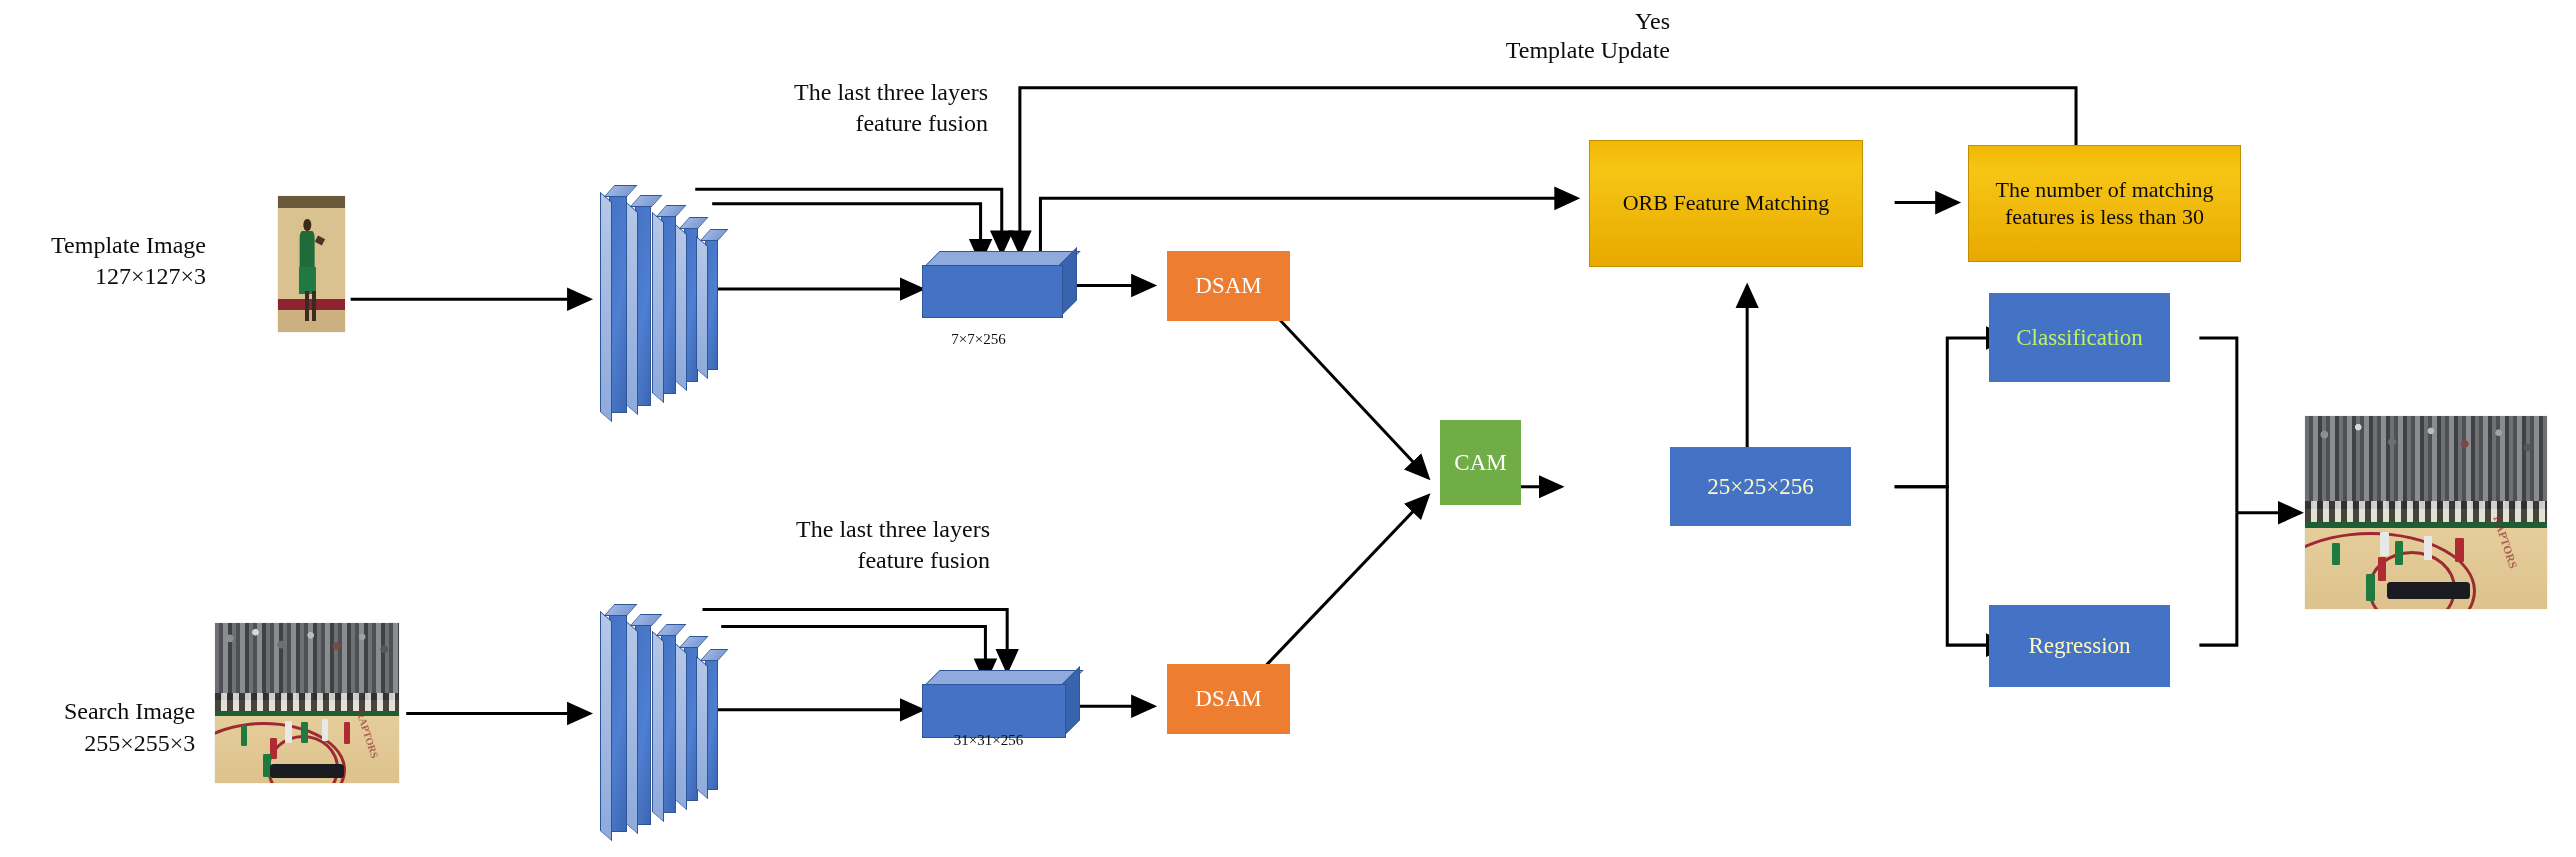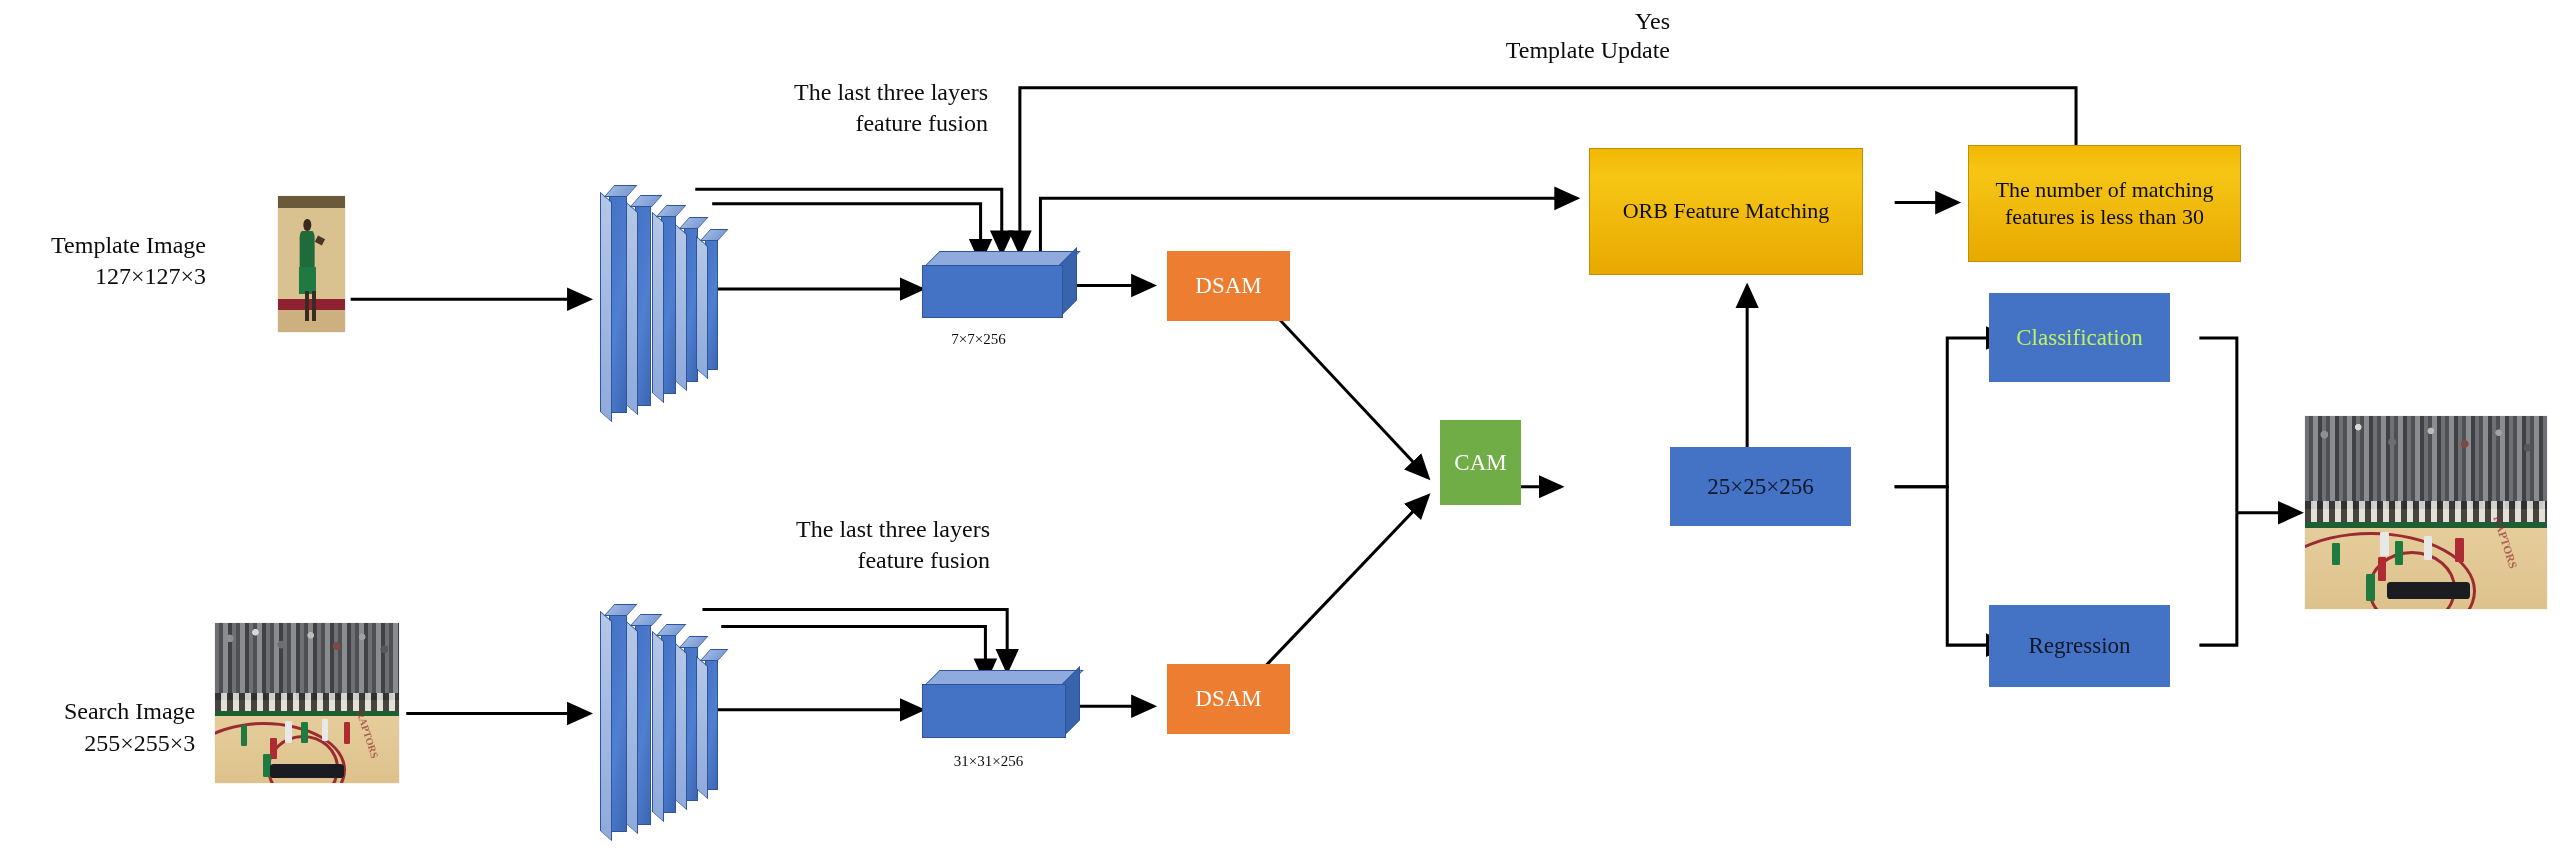--- a/index.html
+++ b/index.html
@@ -66,21 +66,21 @@
   .court .score{position:absolute;background:#1b1b22;border-radius:3.6px;}
 
   #search-photo{left:215px;top:623px;width:184px;height:160px;box-shadow:0 0 0 0.6px rgba(0,0,0,.07);}
   #output-photo{left:2305px;top:416px;width:242px;height:193px;box-shadow:0 0 0 0.6px rgba(0,0,0,.07);}
 
   
   .box{position:absolute;display:flex;align-items:center;justify-content:center;
        text-align:center;font-family:"Liberation Serif", serif;line-height:1.2;}
   .box.orange{background:#ed7d31;color:#ffffff;font-size:23px;}
   .box.green{background:#70ad47;color:#ffffff;font-size:23px;}
-  .box.blue{background:#4472c4;color:#0f172a;font-size:23px;}
+  .box.blue{background:#4472c4;color:#fef9c3;font-size:23px;}
   .box.blue-dark-text{background:#4472c4;color:#bef264;font-size:23px;}
   .box.yellow{
       background:linear-gradient(#f2b705 0%, #f6c615 22%, #e8a900 100%);
       border:1.8px solid #bf8f00;color:#0d0d0d;font-size:22px;}
 
   
   .cuboid{position:absolute;}
   .cuboid .face{position:absolute;left:0;bottom:0;width:calc(100% - 15.7px);height:calc(100% - 15.7px);
      background:#4472c4;border:0.6px solid #2f5597;}
   .cuboid .top{position:absolute;left:0;top:0;width:calc(100% - 15.7px);height:15.7px;
@@ -278,31 +278,31 @@
   </div>
 
   <div class="lbl big" style="left:700px;top:514px;width:290px;">The last three layers
 feature fusion</div>
 
   <div class="cuboid" style="left:922px;top:670px;width:158px;height:68px;">
     <div class="top"></div>
     <div class="side"></div>
     <div class="face"></div>
   </div>
-  <div class="lbl dim" style="left:898px;top:752px;width:181px;">31×31×256</div>
+  <div class="lbl dim" style="left:898px;top:731px;width:181px;">31×31×256</div>
 
   <div class="box orange" style="left:1167px;top:251px;width:123px;height:70px;">DSAM</div>
 
   <div class="box orange" style="left:1167px;top:664px;width:123px;height:70px;">DSAM</div>
 
   <div class="box green" style="left:1440px;top:420px;width:81px;height:85px;">CAM</div>
 
   <div class="box blue" style="left:1670px;top:447px;width:181px;height:79px;">25×25×256</div>
 
-  <div class="box yellow" style="left:1589px;top:148px;width:272px;height:125px;">ORB Feature
+  <div class="box yellow" style="left:1589px;top:140px;width:272px;height:125px;">ORB Feature
 Matching</div>
 
   <div class="box yellow" style="left:1968px;top:145px;width:271px;height:115px;">The number of
 matching features is
 less than 30</div>
 
   <div class="lbl big" style="left:1404px;top:6px;width:266px;">Yes</div>
   <div class="lbl big" style="left:1404px;top:35px;width:266px;">Template Update</div>
 
   <div class="box blue-dark-text" style="left:1989px;top:293px;width:181px;height:89px;">Classification</div>

